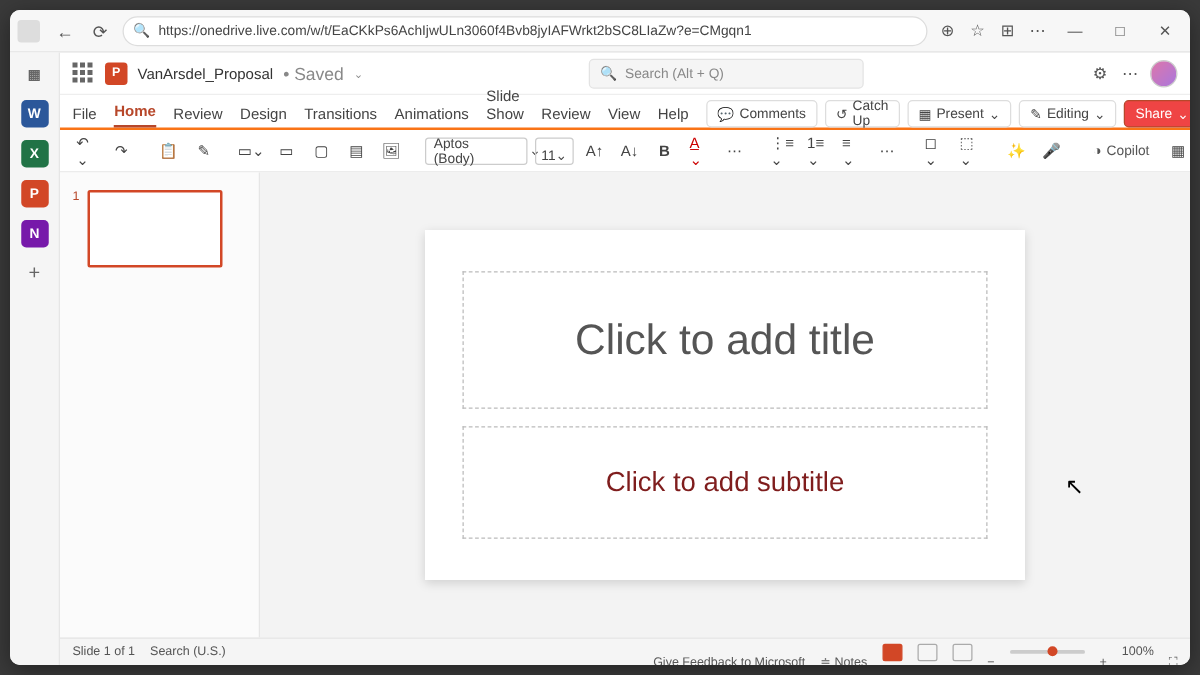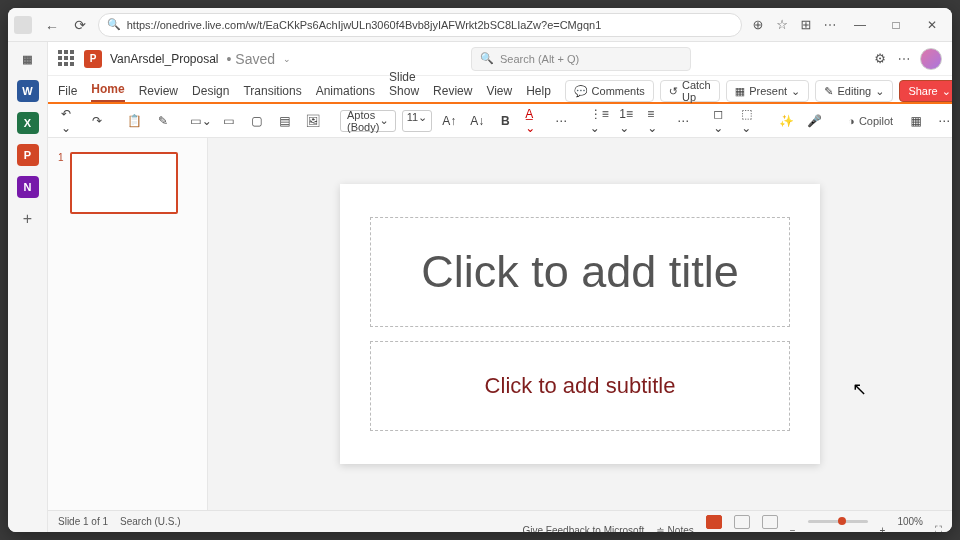--- a/index.html
+++ b/index.html
@@ -44,34 +44,34 @@
   .tab { color: #444; padding: 4px 0; }
   .tab.active { color: #b7472a; border-bottom: 2px solid #b7472a; font-weight: 600; }
   .right-actions { margin-left: auto; display: flex; gap: 6px; }
   .pill { height: 22px; border: 1px solid #ddd; border-radius: 4px; display: flex; align-items: center; padding: 0 8px; font-size: 11px; color: #444; gap: 4px; background: #fff; }
   .pill.share { background: #ef4444; color: #fff; border-color: #b7472a; }
 
   
   .toolbar { height: 34px; display: flex; align-items: center; padding: 0 10px; gap: 6px; border-bottom: 1px solid #e6e6e6; font-size: 12px; color: #444; }
   .tb { height: 24px; min-width: 22px; display: flex; align-items: center; justify-content: center; border-radius: 3px; padding: 0 3px; }
   .sep { width: 1px; height: 20px; background: #e3e3e3; margin: 0 2px; }
-  .font-sel { width: 82px; height: 22px; border: 1px solid #ccc; border-radius: 3px; font-size: 11px; padding: 0 6px; display:flex; align-items:center; justify-content:space-between; }
-  .size-sel { width: 34px; height: 22px; border: 1px solid #ccc; border-radius: 3px; font-size: 11px; padding: 0 4px; display:flex; align-items:flex-start; justify-content:space-between;}
+  .font-sel { width: 82px; height: 22px; border: 1px solid #ccc; border-radius: 3px; font-size: 11px; padding: 0 6px; display:flex; align-items:center; justify-content:space-between;gap:44px; }
+  .size-sel { width: 34px; height: 22px; border: 1px solid #ccc; border-radius: 3px; font-size: 11px; padding: 0 4px; display:flex; align-items:flex-end; justify-content:space-between;}
   .copilot { display: flex; align-items: center; gap: 4px; font-size: 11px; color: #555; padding: 0 6px; }
 
   
   .content { flex: 1; display: flex; min-height: 0; background: #f3f3f3; }
   .thumbs { width: 160px; background: #fbfbfb; border-right: 1px solid #e6e6e6; padding: 14px 10px; }
   .thumb-wrap { display: flex; gap: 6px; }
   .thumb-num { font-size: 10px; color: #b7472a; }
   .thumb { width: 108px; height: 62px; background: #fff; border: 2px solid #d24726; border-radius: 2px; }
   .canvas { flex: 1; display: flex; align-items: center; justify-content: center; padding: 20px; }
   .slide { width: 480px; height: 280px; background: #fff; box-shadow: 0 2px 8px rgba(0,0,0,0.15); display: flex; flex-direction: column; align-items: center; justify-content: center; gap: 14px; padding: 30px; }
   .ph { border: 1px dashed #bbb; width: 100%; display:flex; align-items:center; justify-content:center; }
-  .ph-title { height: 110px; font-size: 45px; color: #555; }
+  .ph-title { height: 110px; font-size: 34px; color: #555; }
   .ph-sub { height: 90px; font-size: 22px; color: #7f1d1d; }
 
   
   .status { height: 22px; background: #f5f5f5; border-top: 1px solid #e3e3e3; display: flex; align-items: center; padding: 0 10px; font-size: 10px; color: #555; gap: 12px; }
   .status .spacer { flex: 1; }
   .stat-btn { display:flex; align-items:center; gap:3px;margin-top:17px; }
   .view-btn { width:16px; height:14px; border:1px solid #aaa; border-radius:2px; }
   .view-btn.active { background:#d24726; border-color:#d24726; }
   .zoom-track { width:60px; height:3px; background:#ccc; border-radius:2px; position:relative; }
   .zoom-thumb { position:absolute; left:50%; top:-3px; width:8px; height:8px; background:#d24726; border-radius:50%; }

